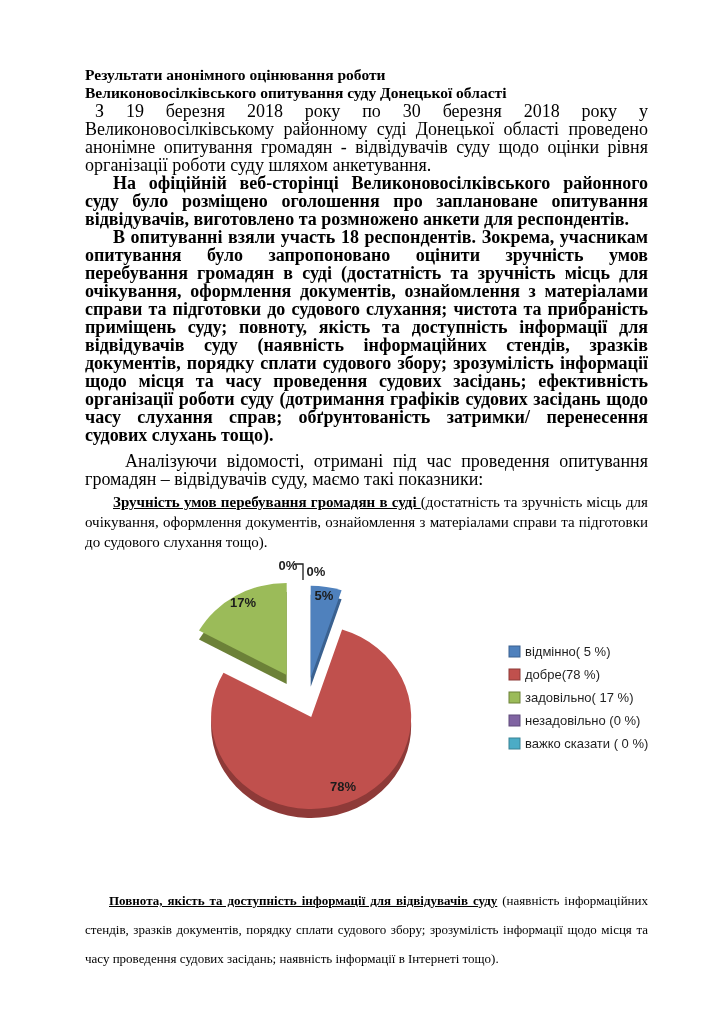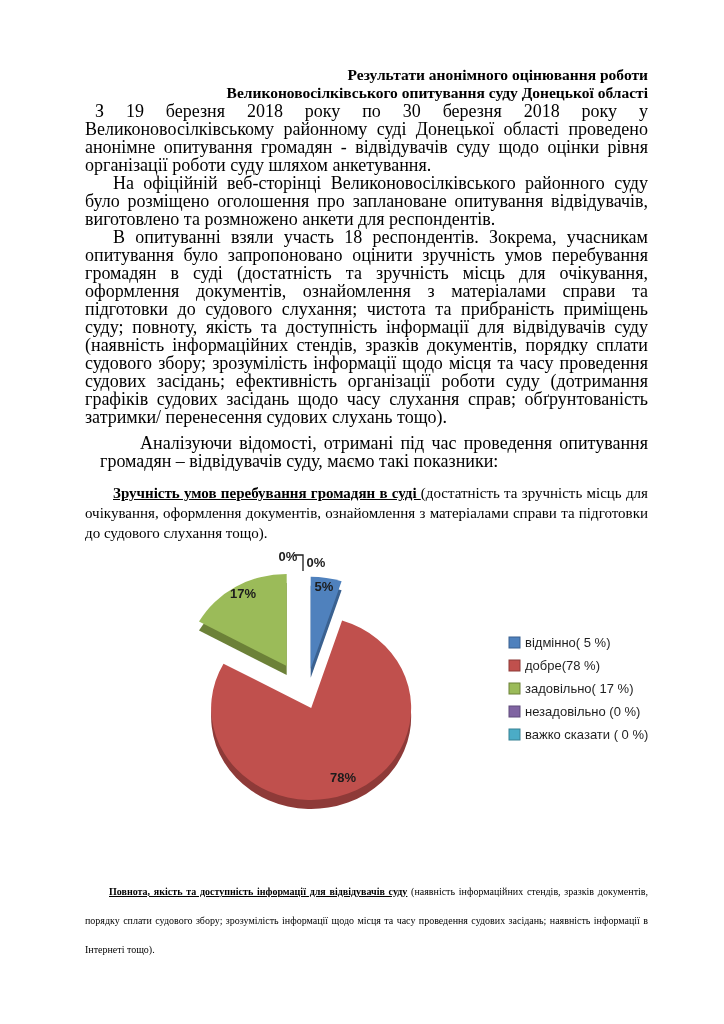--- a/index.html
+++ b/index.html
@@ -7,48 +7,48 @@
     position:relative;
     width:724px;height:1024px;
     background:#ffffff;
     box-sizing:border-box;
     padding:66px 76px 0 85px;
     font-family:"Liberation Serif",serif;
     color:#000;
     overflow:hidden;
   }
   .title{
-    text-align:right;
+    text-align:left;
     font-weight:bold;
     font-size:15.5px;
     line-height:18px;
   }
   p{margin:0;}
   .body-par{
     font-size:18px;
     line-height:18px;
     text-align:justify;
   }
   .ind-sm{text-indent:10px;}
-  .ind{text-indent:28px;}
-  .ind-lg{text-indent:40px;margin-left:15px;}
+  .ind{text-indent:28px;font-weight:bold;}
+  .ind-lg{text-indent:40px;}
   .p4{margin-top:8px;}
   .section-head{
     font-size:15px;
     line-height:20px;
     text-align:justify;
     text-indent:28px;
-    margin-top:13px;
+    margin-top:4px;
   }
   .section-head .lead{
     font-weight:bold;
     text-decoration:underline;
   }
   .section-head-2{
-    font-size:10px;
+    font-size:13px;
     line-height:29px;
     text-align:justify;
     text-indent:24px;
     margin-top:26px;
   }
   .section-head-2 .lead{
     font-weight:bold;
     text-decoration:underline;
   }
   .chart-wrap{

